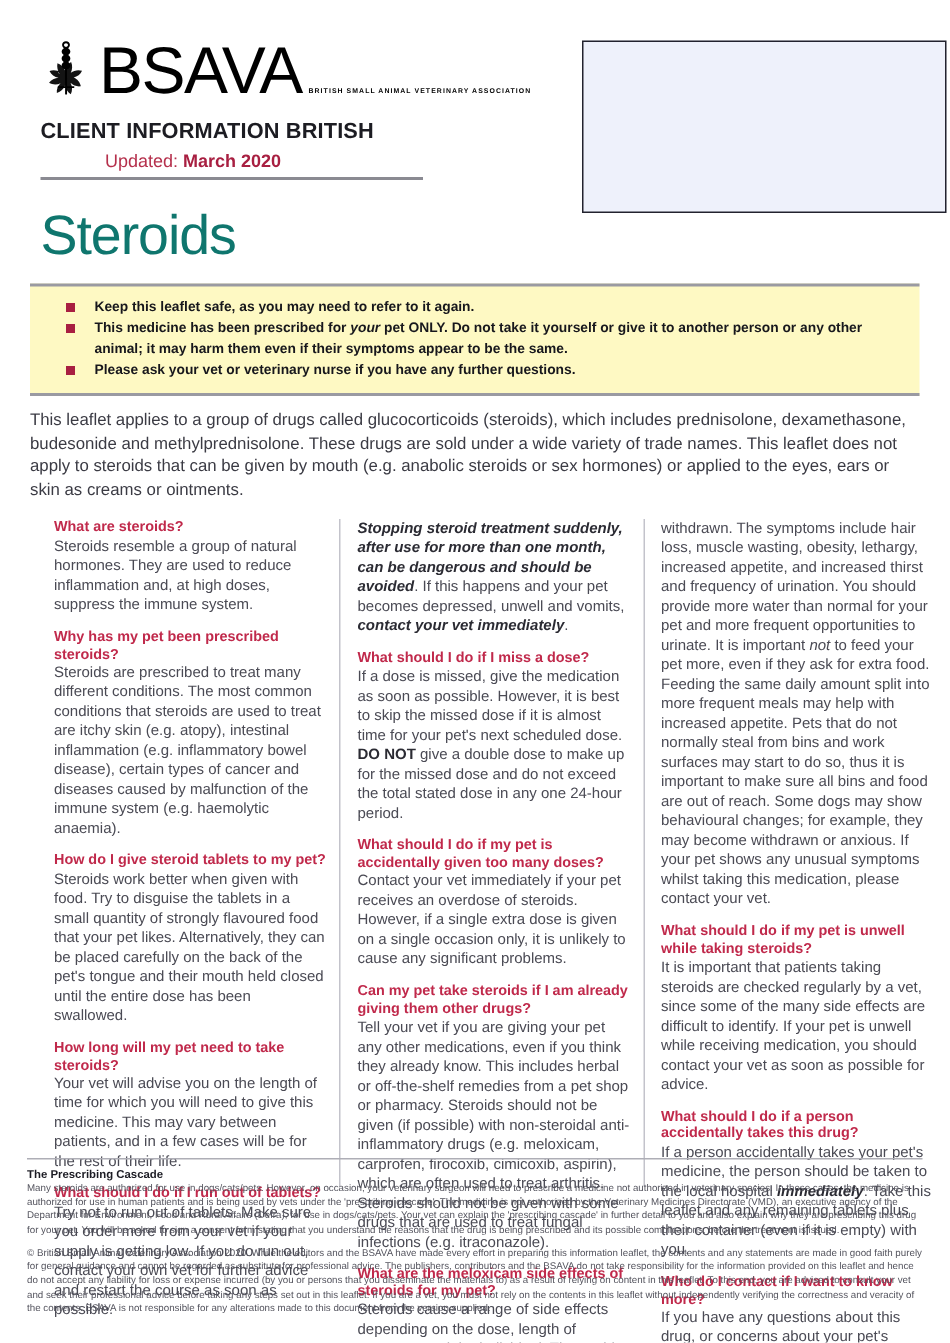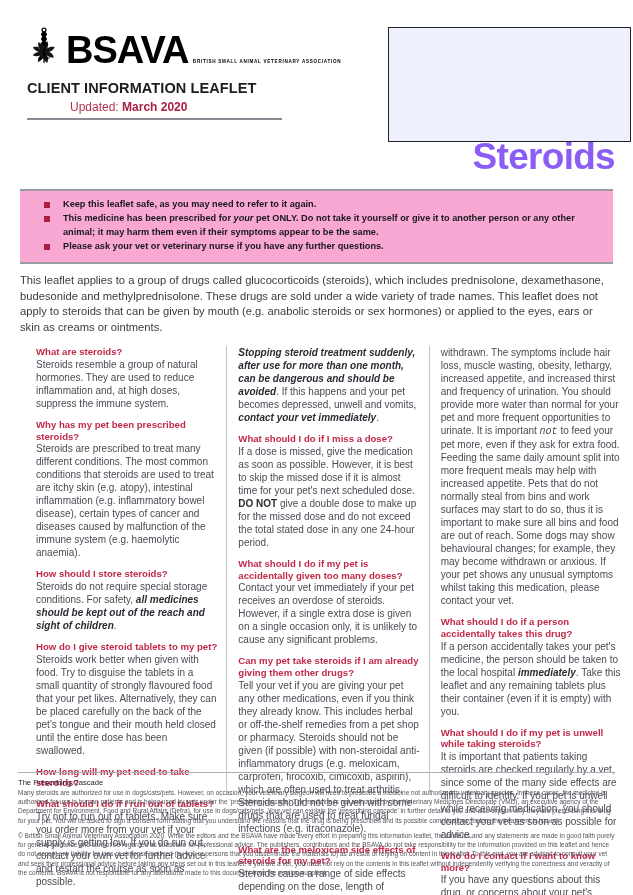--- a/index.html
+++ b/index.html
@@ -36,22 +36,22 @@
     align-items: flex-end;
   }
   .brand-emblem {
     width: 34px;
     height: 40px;
     margin-right: 5px;
     margin-bottom: 2px;
   }
   .brand-text { display: block; }
   .brand-word {
-    font-size: 38px;
-    font-weight: 700;
+    font-size: 44px;
+    font-weight: 400;
     letter-spacing: -1.0px;
     line-height: 0.92;
     color: #000000;
     font-family: "Liberation Sans", sans-serif;
   }
   .brand-sub {
     font-size: 4.6px;
     font-weight: 700;
     letter-spacing: 0.72px;
     color: #000000;
@@ -93,31 +93,30 @@
     background: #eef1fb;
     border: 1px solid #22222e;
     box-sizing: border-box;
   }
 
   
   .doc-title {
     margin: 0 0 0 9px;
     padding-top: 10px;
     font-size: 37px;
-    font-weight: 700;
+    font-weight: 400;
     letter-spacing: -0.7px;
-    color: #8b5cf6;
+    color: #0f766e;
     line-height: 1.0;
-    text-align: right;
   }
 
   
   .notice {
     margin: 14px 0 0 2px;
-    background: #f9a8d4;
+    background: #fef9c3;
     border-top: 2px solid #9a9aa2;
     border-bottom: 2px solid #9a9aa2;
     padding: 7px 10px 8px 10px;
     width: 593px;
     box-sizing: border-box;
   }
   .notice-item {
     display: flex;
     align-items: flex-start;
     font-size: 9.2px;
@@ -170,39 +169,39 @@
     margin: 9px 0 0 0;
   }
   .col .block:first-child .q { margin-top: 0; }
   .a {
     font-size: 10px;
     line-height: 1.30;
     color: #4a4a54;
     margin: 0;
   }
   .a b { font-weight: 700; color: #2b2b33; text-align: center; }
-  .a i { font-style: italic; font-family: Liberation Mono, monospace; }
+  .a i { font-style: italic; }
   .a .bi { font-weight: 700; font-style: italic; color: #2b2b33; }
 
   
   .footer {
     position: absolute;
     left: 18px;
     top: 772px;
     width: 597px;
   }
   .footer-rule {
     width: 597px;
     height: 1px;
     background: #aeaeb6;
     margin-bottom: 5px;
   }
   .footer-title {
     font-size: 7.6px;
-    font-weight: 400;
+    font-weight: 700;
     color: #1c1c24;
     margin-bottom: 1px;
   }
   .footer-body {
     font-size: 6.5px;
     line-height: 1.42;
     color: #54545e;
     margin: 0;
   }
   .footer-gap { height: 6px; }
@@ -224,21 +223,21 @@
             <path d="M11.5 31.5h11v1.1h-11z"></path>
           </g>
         </svg>
       </span>
       <span class="brand-text">
         <span class="brand-word">BSAVA</span>
         <span class="brand-sub">BRITISH SMALL ANIMAL VETERINARY ASSOCIATION</span>
       </span>
     </div>
 
-    <div class="leaflet-kind">CLIENT INFORMATION LEAFLET</div>
+    <div class="leaflet-kind">CLIENT INFORMATION BRITISH</div>
 
     <div class="updated">
       <span>Updated:</span>
       <b>March 2020</b>
     </div>
 
     <div class="rule"></div>
 
     <div class="hero-image"></div>
   </div>
@@ -267,29 +266,26 @@
     <div class="col">
       <div class="block">
           <div class="q">What are steroids?</div>
           <p class="a">Steroids resemble a group of natural hormones. They are used to reduce inflammation and, at high doses, suppress the immune system.</p>
         </div>
       <div class="block">
           <div class="q">Why has my pet been prescribed steroids?</div>
           <p class="a">Steroids are prescribed to treat many different conditions. The most common conditions that steroids are used to treat are itchy skin (e.g. atopy), intestinal inflammation (e.g. inflammatory bowel disease), certain types of cancer and diseases caused by malfunction of the immune system (e.g. haemolytic anaemia).</p>
         </div>
       <div class="block">
-          <div class="q">How should I store steroids?</div>
-          <p class="a" id="c1b2">Steroids do not require special storage conditions. For safety, <span class="bi">all medicines should be kept out of the reach and sight of children</span>.</p>
-        </div>
-      <div class="block">
           <div class="q">How do I give steroid tablets to my pet?</div>
           <p class="a">Steroids work better when given with food. Try to disguise the tablets in a small quantity of strongly flavoured food that your pet likes. Alternatively, they can be placed carefully on the back of the pet's tongue and their mouth held closed until the entire dose has been swallowed.</p>
         </div>
       <div class="block">
           <div class="q">How long will my pet need to take steroids?</div>
+          <p class="a">Your vet will advise you on the length of time for which you will need to give this medicine. This may vary between patients, and in a few cases will be for the rest of their life.</p>
         </div>
       <div class="block">
           <div class="q">What should I do if I run out of tablets?</div>
           <p class="a">Try not to run out of tablets. Make sure you order more from your vet if your supply is getting low. If you do run out, contact your own vet for further advice and restart the course as soon as possible.</p>
         </div>
     </div>
 
     <div class="col">
       <div class="block">
           <p class="a" id="c2b0"><span class="bi">Stopping steroid treatment suddenly, after use for more than one month, can be dangerous and should be avoided</span>. If this happens and your pet becomes depressed, unwell and vomits, <span class="bi">contact your vet immediately</span>.</p>
@@ -310,26 +306,26 @@
           <div class="q">What are the meloxicam side effects of steroids for my pet?</div>
           <p class="a">Steroids cause a range of side effects depending on the dose, length of treatment and the individual. These side effects will stop as the steroids are</p>
         </div>
     </div>
 
     <div class="col">
       <div class="block">
           <p class="a" id="c3b0">withdrawn. The symptoms include hair loss, muscle wasting, obesity, lethargy, increased appetite, and increased thirst and frequency of urination. You should provide more water than normal for your pet and more frequent opportunities to urinate. It is important <i>not</i> to feed your pet more, even if they ask for extra food. Feeding the same daily amount split into more frequent meals may help with increased appetite. Pets that do not normally steal from bins and work surfaces may start to do so, thus it is important to make sure all bins and food are out of reach. Some dogs may show behavioural changes; for example, they may become withdrawn or anxious. If your pet shows any unusual symptoms whilst taking this medication, please contact your vet.</p>
         </div>
       <div class="block">
+          <div class="q">What should I do if my pet is unwell while taking steroids?</div>
+          <p class="a">It is important that patients taking steroids are checked regularly by a vet, since some of the many side effects are difficult to identify. If your pet is unwell while receiving medication, you should contact your vet as soon as possible for advice.</p>
+        </div>
+      <div class="block">
           <div class="q">What should I do if a person accidentally takes this drug?</div>
           <p class="a" id="c3b2">If a person accidentally takes your pet's medicine, the person should be taken to the local hospital <span class="bi">immediately</span>. Take this leaflet and any remaining tablets plus their container (even if it is empty) with you.</p>
-        </div>
-      <div class="block">
-          <div class="q">What should I do if my pet is unwell while taking steroids?</div>
-          <p class="a">It is important that patients taking steroids are checked regularly by a vet, since some of the many side effects are difficult to identify. If your pet is unwell while receiving medication, you should contact your vet as soon as possible for advice.</p>
         </div>
       <div class="block">
           <div class="q">Who do I contact if I want to know more?</div>
           <p class="a">If you have any questions about this drug, or concerns about your pet's health, contact your own vet. They will know your pet's medical history and will know about steroids.</p>
         </div>
     </div>
   </div>
 
   <div class="footer">
     <div class="footer-rule"></div>

